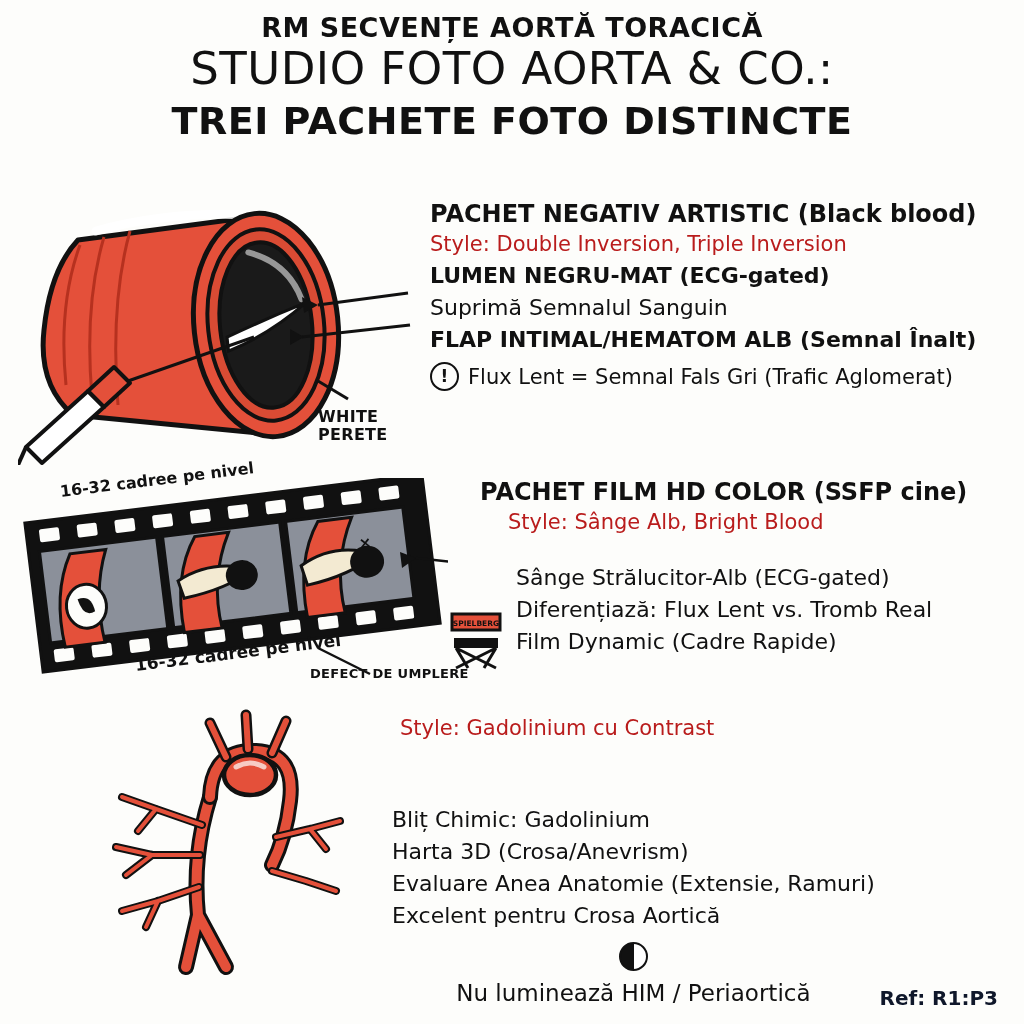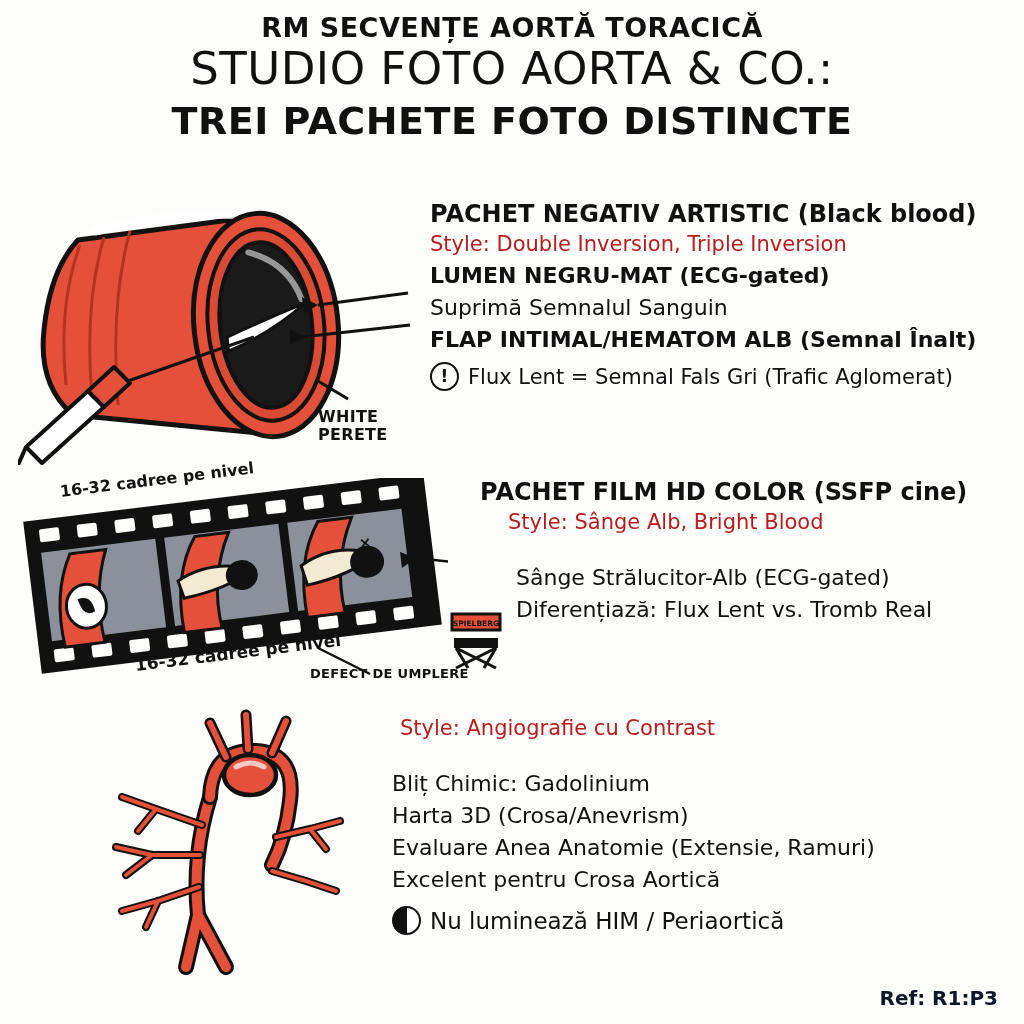--- a/index.html
+++ b/index.html
@@ -219,20 +219,21 @@
     </svg>
   </div>
 
   <div class="block" style="left:480px;top:478px;">
     <div class="b-head">PACHET FILM HD COLOR (SSFP cine)</div>
     <div class="b-style" style="margin-left:28px;">Style: Sânge Alb, Bright Blood</div>
   </div>
   <div class="block" style="left:516px;top:558px;">
     <div class="b-line">Sânge Strălucitor-Alb (ECG-gated)</div>
     <div class="b-line">Diferențiază: Flux Lent vs. Tromb Real</div>
+    <div class="b-line">Film Dynamic (Cadre Rapide)</div>
   </div>
 
   <div class="art3">
     <svg width="320" height="300" viewBox="0 0 320 300">
       <g fill="#e4503a" stroke="#111" stroke-width="4.5" stroke-linejoin="round" stroke-linecap="round">
 
         <path d="M150 92 Q132 150 138 210 L126 262 M138 210 L166 262" fill="none" stroke-width="16"></path>
         <path d="M150 92 Q132 150 138 210 L126 262 M138 210 L166 262" fill="none" stroke="#e4503a" stroke-width="10"></path>
 
         <path d="M150 92 Q152 44 196 46 Q236 48 230 96 Q226 132 212 160" fill="none" stroke="#111" stroke-width="16"></path>
@@ -261,28 +262,28 @@
         <path d="M216 132 L250 124 M250 124 L280 116 M250 124 L266 144"></path>
         <path d="M212 166 L246 176 M246 176 L276 186"></path>
       </g>
 
       <ellipse cx="190" cy="70" rx="26" ry="20" fill="#e4503a" stroke="#111" stroke-width="4.5"></ellipse>
       <path d="M176 62 Q190 54 204 62" fill="none" stroke="#ffffff" stroke-width="5" stroke-linecap="round" opacity=".7"></path>
     </svg>
   </div>
 
   <div class="block" style="left:382px;top:712px;">
-    <div class="b-style" style="margin-left:18px;">Style: Angiografie cu Contrast</div>
-  </div>
-  <div class="block" style="left:392px;top:764px;">
+    <div class="b-style" style="margin-left:18px;">Style: Gadolinium cu Contrast</div>
+  </div>
+  <div class="block" style="left:392px;top:800px;">
     <div class="b-line">Bliț Chimic: Gadolinium</div>
     <div class="b-line">Harta 3D (Crosa/Anevrism)</div>
     <div class="b-line">Evaluare Anea Anatomie (Extensie, Ramuri)</div>
     <div class="b-line">Excelent pentru Crosa Aortică</div>
-    <div class="note" style="margin-top:14px;font-size:23px;">
+    <div class="note" style="margin-top:14px;font-size:23px;flex-direction:column;">
       <span class="ico-half"></span>
       <span>Nu luminează HIM / Periaortică</span>
     </div>
   </div>
 
   <div class="ref">Ref: R1:P3</div>
 
 </div>
 
 </body></html>

